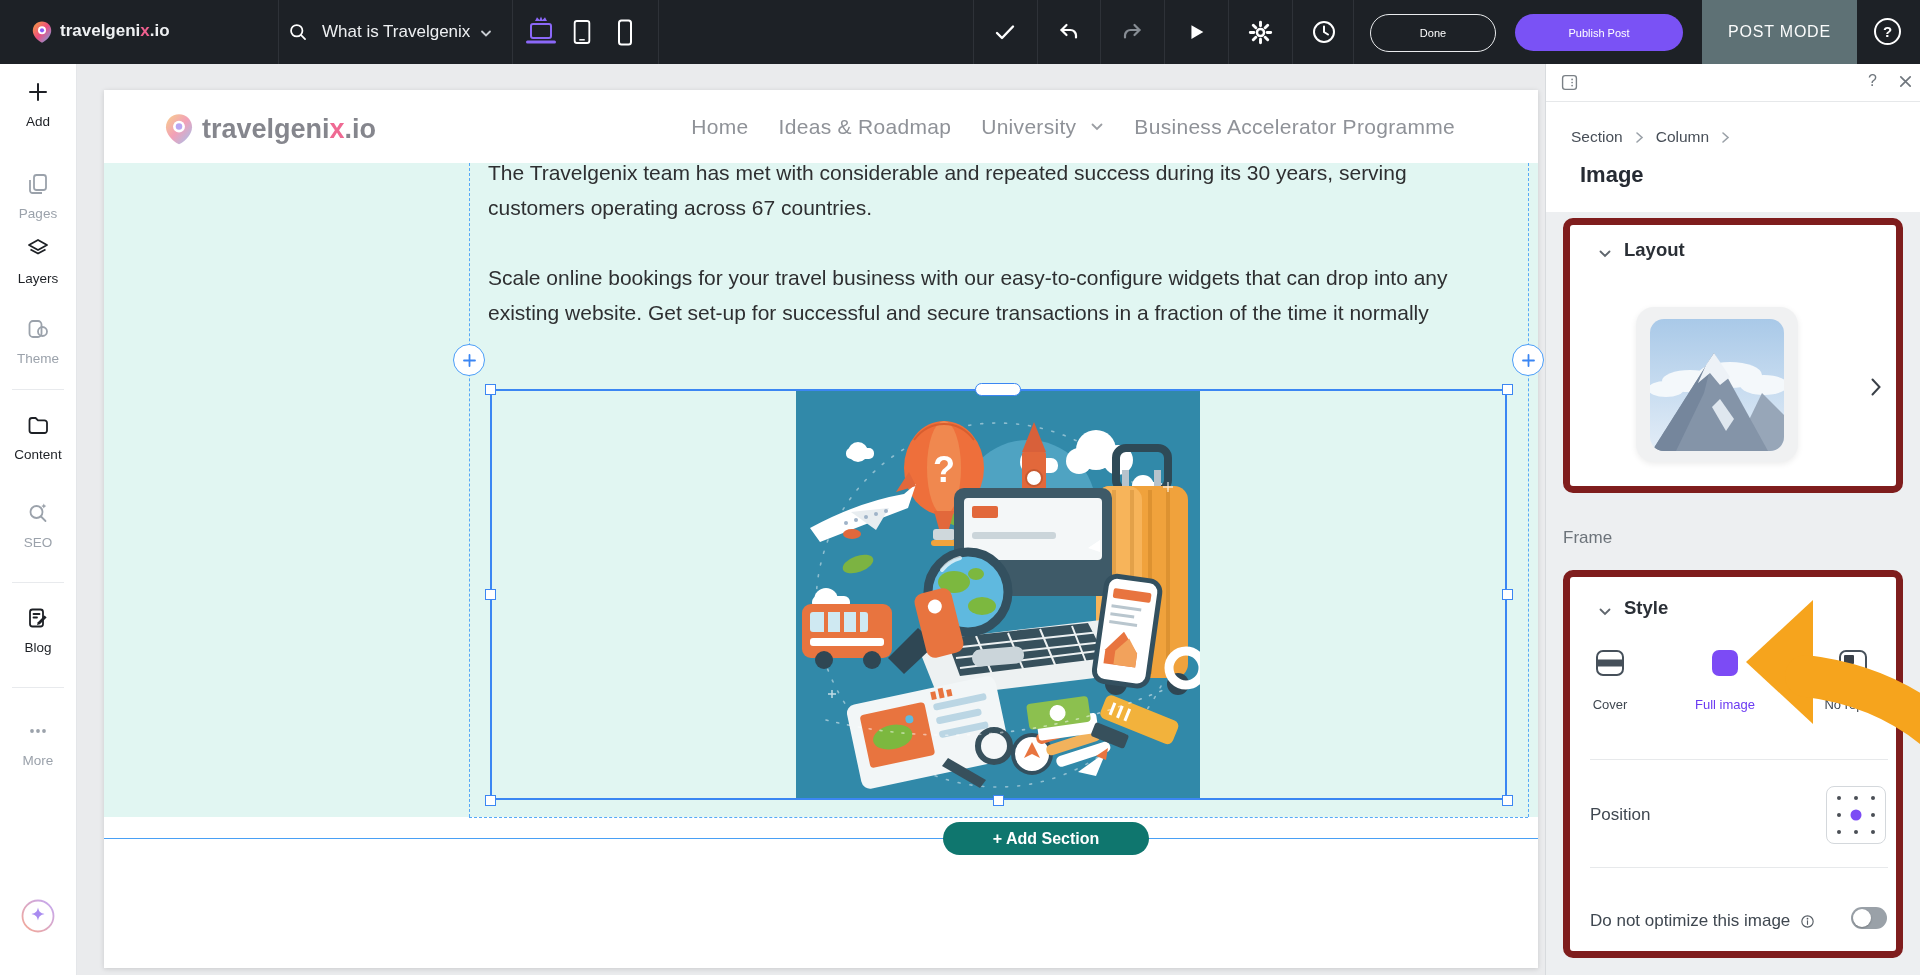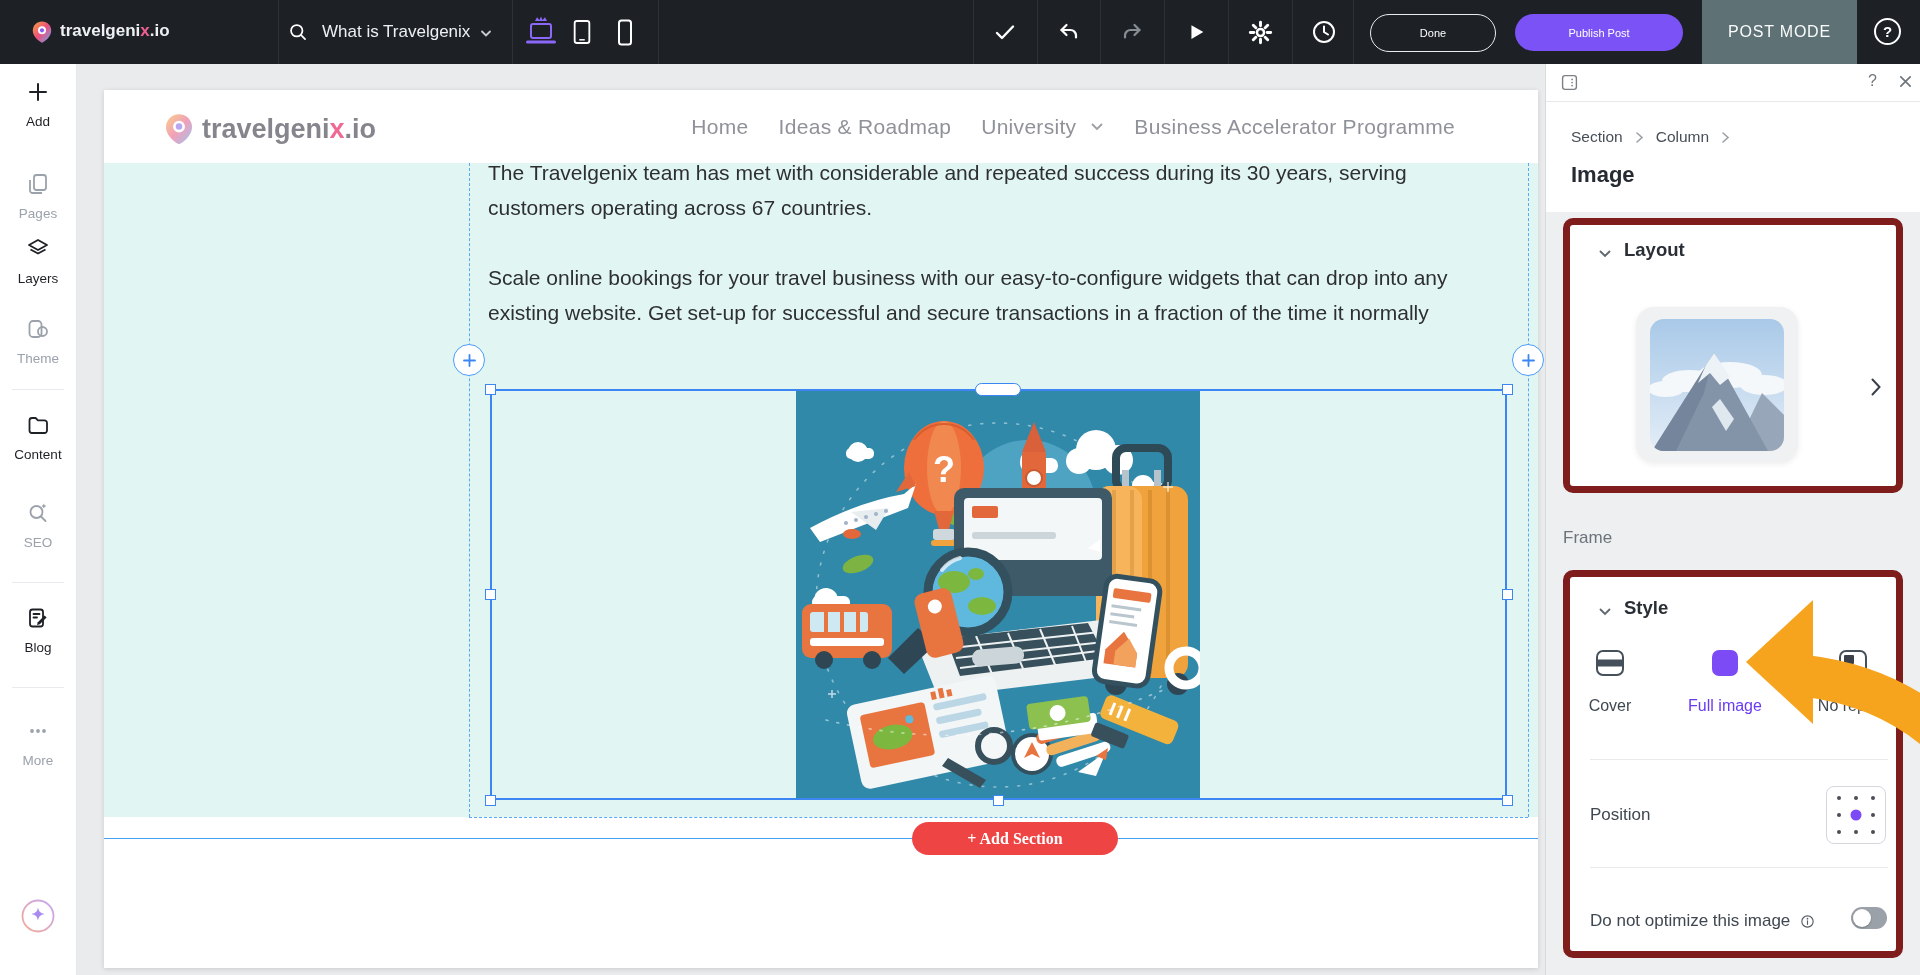--- a/index.html
+++ b/index.html
@@ -40,33 +40,33 @@
   .dashedh{position:absolute;height:0;border-top:1px dashed #57a9f7;}
   .sel-rect{position:absolute;left:414px;top:325px;width:1017px;height:411px;
     border:2px solid #3b86f3;box-sizing:border-box;}
   .handle{position:absolute;width:11px;height:11px;background:#fff;border:1.5px solid #3b86f3;
     box-sizing:border-box;z-index:6;}
   .pill-handle{position:absolute;width:46px;height:13px;background:#fff;border:1.5px solid #3b86f3;
     border-radius:8px;box-sizing:border-box;z-index:6;}
   .plus-circle{position:absolute;width:32px;height:32px;border-radius:50%;background:#fff;
     border:1.5px solid #4a9df8;box-sizing:border-box;display:flex;align-items:center;justify-content:center;z-index:7;}
   .thin-blue{position:absolute;height:1px;background:#49a0f5;}
-  .add-section{position:absolute;left:836px;top:758px;width:206px;height:33px;border-radius:17px;
-    background:#ef4444;color:#fff;font-size:16px;font-weight:600;display:flex;align-items:center;
-    justify-content:center;z-index:8;font-family:Liberation Serif, serif;}
+  .add-section{position:absolute;left:867px;top:758px;width:206px;height:33px;border-radius:17px;
+    background:#0f766e;color:#fff;font-size:16px;font-weight:600;display:flex;align-items:center;
+    justify-content:center;z-index:8;}
   
   .panel{position:absolute;left:1545px;top:64px;width:375px;height:911px;background:#edeff1;
     border-left:1px solid #d8dbde;z-index:20;}
   .panel-head{position:absolute;left:0;top:0;width:375px;height:37px;background:#fff;border-bottom:1px solid #e6e8ea;}
   .panel-top{position:absolute;left:0;top:38px;width:375px;height:110px;background:#fff;}
   .crumb{font-size:15.5px;color:#474e57;}
   .panel-title{font-size:22px;font-weight:700;color:#262b33;}
   .card{position:absolute;left:17px;width:340px;background:#fff;border-radius:10px;border:7px solid #7f1d1d;box-sizing:border-box;}
   .card-header{font-size:18.5px;font-weight:600;color:#2a2f36;}
-  .opt-label{font-size:16px;color:#3f4750;text-align:center;}
+  .opt-label{font-size:13px;color:#3f4750;text-align:center;}
   .opt-label.sel{color:#6b3bf2;}
   .card-div{position:absolute;left:20px;width:298px;height:1px;background:#e7e9eb;}
   .pos-grid{position:absolute;width:60px;height:58px;border:1px solid #d4d8dc;border-radius:8px;
     background:#fff;box-sizing:border-box;}
   .toggle{position:absolute;width:36px;height:22px;border-radius:11px;background:#9aa1a8;}
   .toggle .knob{position:absolute;left:2px;top:2px;width:18px;height:18px;border-radius:50%;background:#fff;
     box-shadow:0 1px 2px rgba(0,0,0,.25);}
   .gray-label{font-size:17px;color:#6c737a;}
   .arrow-overlay{position:absolute;left:0;top:0;z-index:60;pointer-events:none;}
 </style>
@@ -545,21 +545,21 @@
       <div class="abs" style="left:25px;top:26px;display:flex;align-items:center;gap:12px;">
         <span class="crumb">Section</span>
         <svg width="9" height="13" viewBox="0 0 9 13" fill="none" stroke="#9aa1a8" stroke-width="1.6" stroke-linecap="round">
             <path d="M2 2l5 4.5L2 11"></path>
           </svg>
         <span class="crumb">Column</span>
         <svg width="9" height="13" viewBox="0 0 9 13" fill="none" stroke="#9aa1a8" stroke-width="1.6" stroke-linecap="round">
             <path d="M2 2l5 4.5L2 11"></path>
           </svg>
       </div>
-      <div class="abs panel-title" style="left:25px;top:60px;text-align:right;">Image</div>
+      <div class="abs panel-title" style="left:34px;top:60px;text-align:right;">Image</div>
     </div>
 
     <div class="card" style="top:154px;height:275px;">
       <div class="abs" style="left:28px;top:20px;">
         <svg width="14" height="10" viewBox="0 0 14 10" fill="none" stroke="#5f666d" stroke-width="1.8" stroke-linecap="round">
             <path d="M2.5 2.5 7 7l4.5-4.5"></path>
           </svg>
       </div>
       <div class="abs card-header" style="left:54px;top:14px;">Layout</div>
       <div class="abs" style="left:66px;top:82px;width:162px;height:155px;background:#f0f1f2;border-radius:18px;box-shadow:0 2px 6px rgba(0,0,0,.08);">

